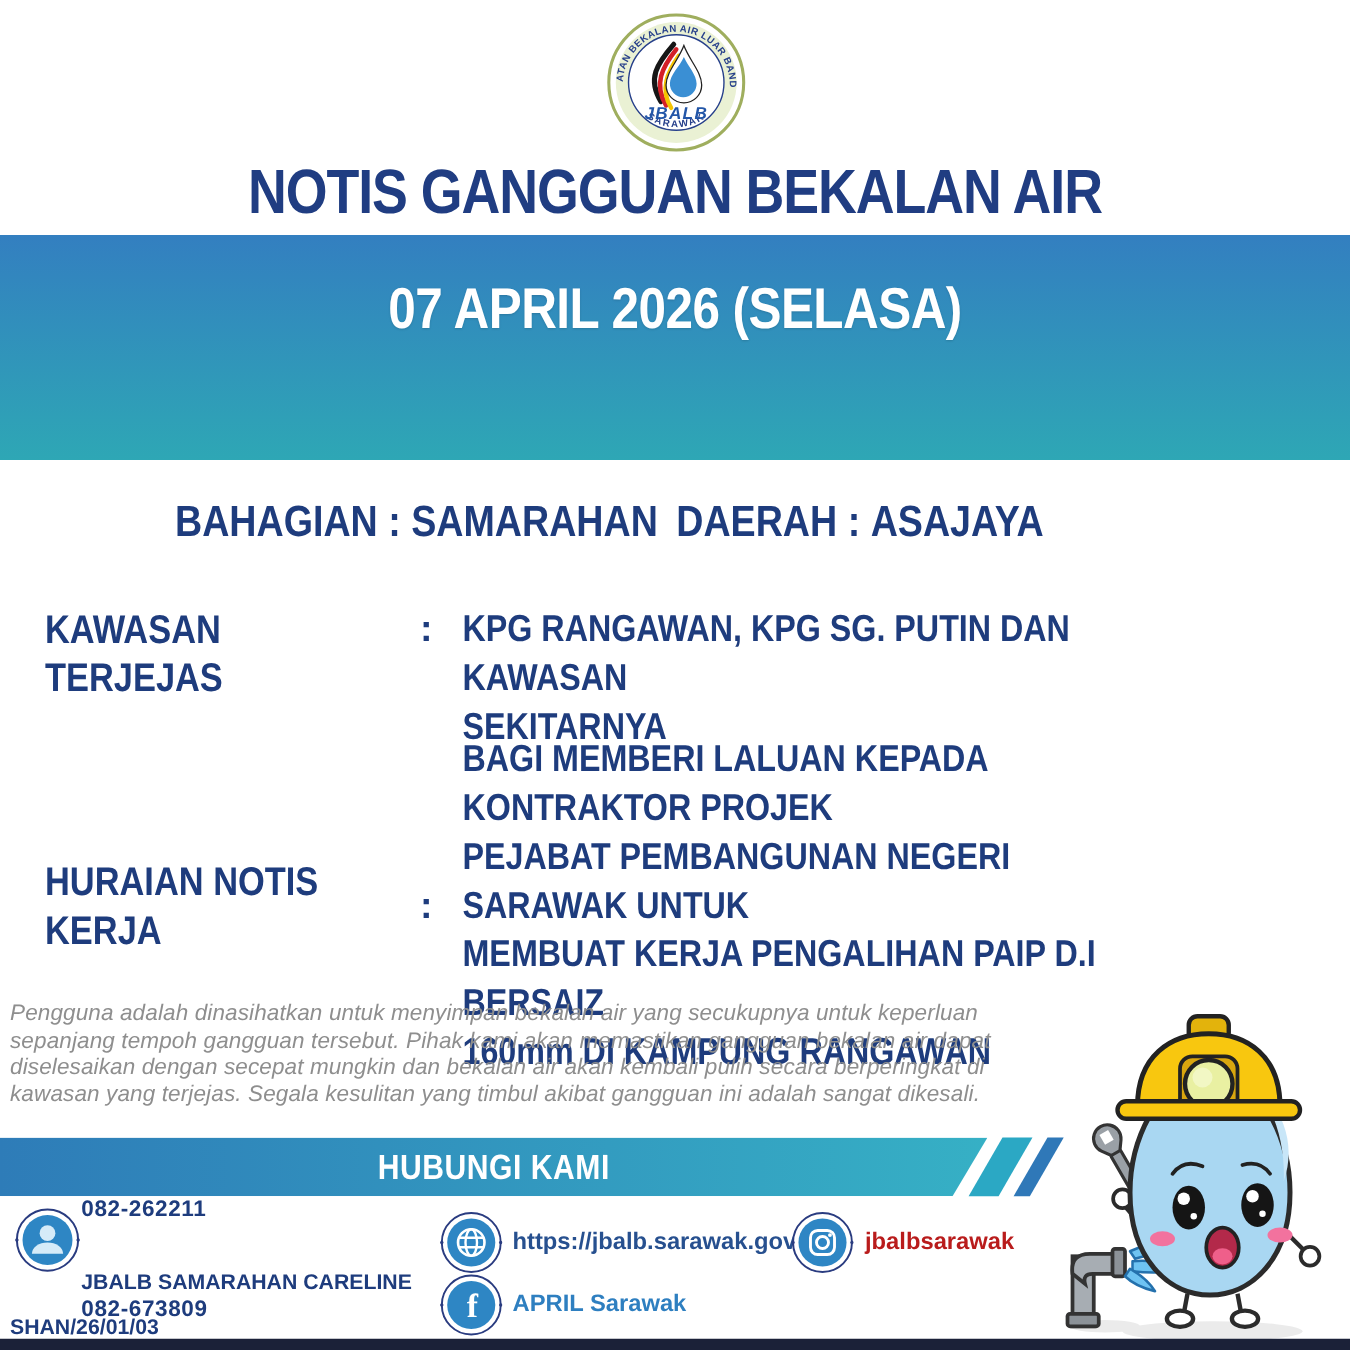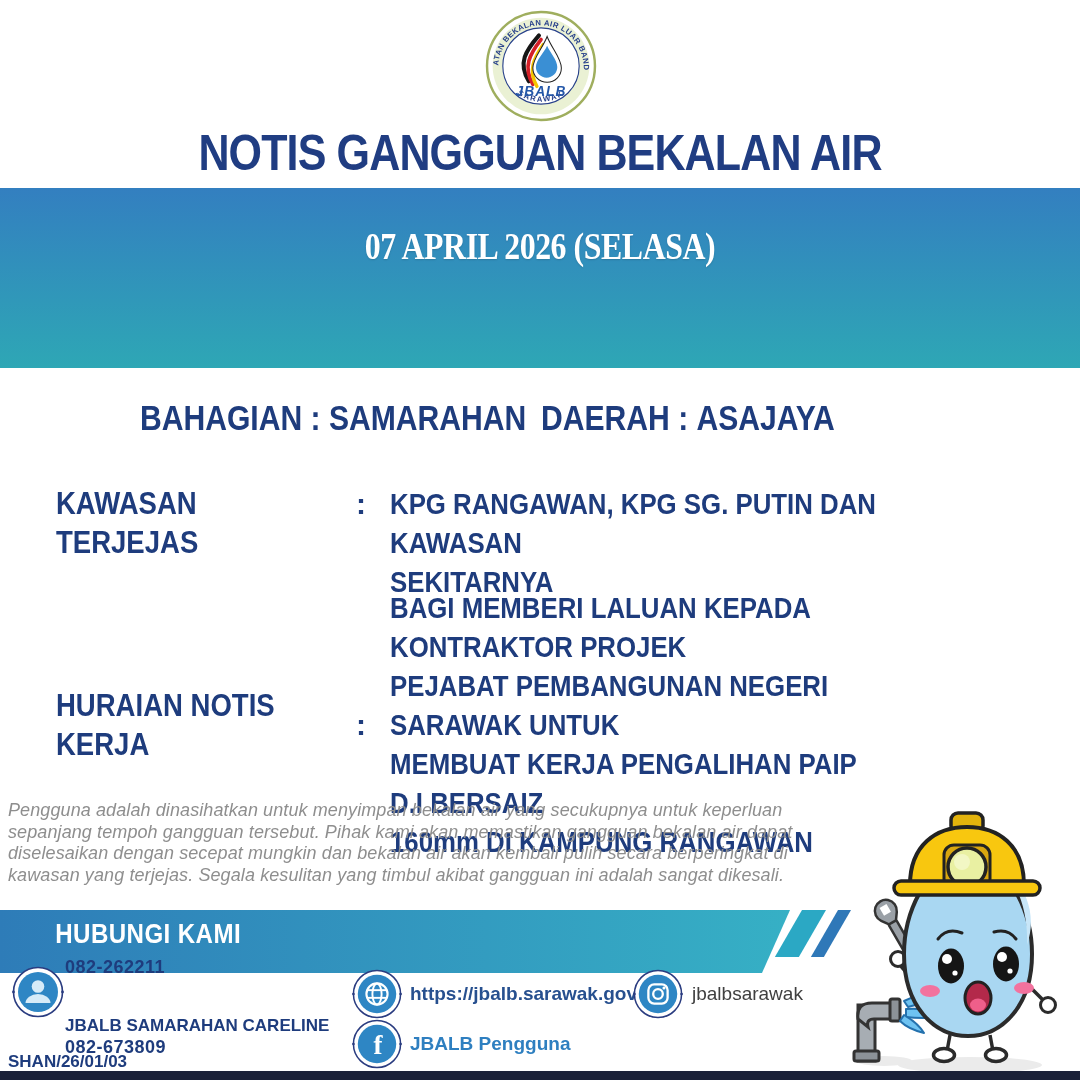--- a/index.html
+++ b/index.html
@@ -16,69 +16,69 @@
     position:absolute;left:0;top:124px;width:1080px;text-align:center;
     font-size:50px;font-weight:bold;letter-spacing:-1px;color:#203d82;
   }
 
   .banner{
     position:absolute;left:0;top:188px;width:1080px;height:180px;
     background:linear-gradient(180deg,#337fc0 0%,#2ea7b5 100%);
     color:#ffffff;text-align:center;
   }
   .banner-inner{padding-top:28px;}
-  .banner-line{font-size:37px;font-weight:bold;line-height:61px;letter-spacing:-0.5px;
-    text-shadow:0 1px 2px rgba(0,0,0,0.15);font-family:Liberation Serif, serif;}
+  .banner-line{font-size:46px;font-weight:bold;line-height:61px;letter-spacing:-0.5px;
+    text-shadow:0 1px 2px rgba(0,0,0,0.15);}
 
   .region-row{position:absolute;left:0;top:398px;width:856px;height:44px;
     font-size:35px;font-weight:bold;color:#1e3c7d;}
   .region-item{position:absolute;top:0;white-space:nowrap;}
   .region-bahagian{left:140px;}
   .region-daerah{left:541px;}
 
   .detail-row{position:absolute;left:0;width:1080px;display:flex;
     color:#1e3c7d;font-weight:bold;}
-  .detail-label{width:300px;padding-left:56px;font-size:32px;line-height:39px;flex:none;}
+  .detail-label{width:300px;padding-left:36px;font-size:32px;line-height:39px;flex:none;}
   .detail-colon{width:34px;font-size:30px;line-height:39px;flex:none;}
   .detail-value{flex:1;padding-right:102px;font-size:30px;line-height:39px;white-space:pre-line;}
   .row-kawasan{top:484px;align-items:flex-start;}
   .row-huraian{top:588px;align-items:center;}
 
   .disclaimer{
     position:absolute;left:8px;top:800px;width:800px;
     font-size:18px;font-style:italic;color:#8e8e8e;line-height:21.5px;
     white-space:pre-line;letter-spacing:0.1px;
   }
 
   .contact-bar{
-    position:absolute;left:0;top:910px;width:790px;height:63px;
+    position:absolute;left:0;top:910px;width:790px;height:47px;
     background:linear-gradient(90deg,#2e7cb8 0%,#36b0c5 100%);
     clip-path:polygon(0 0,100% 0,calc(100% - 28px) 100%,0 100%);
-    color:#fff;
+    color:#fff;text-align:center;
   }
   .contact-bar-text{font-size:28px;font-weight:bold;line-height:47px;letter-spacing:0.5px;}
   .stripe{position:absolute;top:910px;height:47px;transform:skewX(-30deg);transform-origin:0 0;}
   .stripe-1{left:802px;width:24px;background:#2ba8c4;}
   .stripe-2{left:838px;width:13px;background:#2f78b8;}
 
   .cicon{position:absolute;width:52px;height:52px;}
   .icon-person{left:12px;top:966px;}
   .icon-globe{left:352px;top:969px;width:50px;height:50px;}
   .icon-facebook{left:352px;top:1019px;width:50px;height:50px;}
   .icon-instagram{left:633px;top:969px;width:50px;height:50px;}
 
   .phone-block{position:absolute;left:65px;color:#1e3c7d;font-weight:bold;}
   .phone-block-1{top:956px;}
   .phone-block-2{top:1016px;}
   .phone-label{font-size:17px;line-height:20px;}
   .phone-number{font-size:18px;line-height:22px;letter-spacing:0.5px;}
 
   .website-text{position:absolute;left:410px;top:983px;font-size:19px;font-weight:bold;color:#27508f;}
   .facebook-text{position:absolute;left:410px;top:1033px;font-size:19px;font-weight:bold;color:#2e7fc0;}
-  .instagram-text{position:absolute;left:692px;top:983px;font-size:19px;font-weight:normal;color:#404040;}
+  .instagram-text{position:absolute;left:692px;top:983px;font-size:19px;font-weight:bold;color:#b91c1c;}
 
   .reference{position:absolute;left:8px;top:1052px;font-size:17px;font-weight:bold;color:#1e3c7d;}
 
   .footer-bar{position:absolute;left:0;bottom:0;width:1080px;height:9px;background:#1b2138;}
 
   .mascot{position:absolute;left:838px;top:793px;width:242px;height:287px;}
 </style>
 </head>
 <body>
 
@@ -187,21 +187,21 @@
   </svg>
   <div class="website-text">https://jbalb.sarawak.gov.my/</div>
 
   <svg class="cicon icon-facebook" viewBox="0 0 52 52">
     <circle cx="26" cy="26" r="24.5" fill="#ffffff" stroke="#2a3c80" stroke-width="1.6"></circle>
     <circle cx="1.5" cy="26" r="1.4" fill="#2a3c80"></circle>
       <circle cx="50.5" cy="26" r="1.4" fill="#2a3c80"></circle>
     <circle cx="26" cy="26" r="20" fill="#2e86c4"></circle>
     <text x="27" y="36" text-anchor="middle" font-size="28" font-weight="bold" fill="#ffffff" font-family="Liberation Serif, serif">f</text>
   </svg>
-  <div class="facebook-text">JBALB Pengguna</div>
+  <div class="facebook-text">APRIL Sarawak</div>
 
   <svg class="cicon icon-instagram" viewBox="0 0 52 52">
     <circle cx="26" cy="26" r="24.5" fill="#ffffff" stroke="#2a3c80" stroke-width="1.6"></circle>
     <circle cx="1.5" cy="26" r="1.4" fill="#2a3c80"></circle>
       <circle cx="50.5" cy="26" r="1.4" fill="#2a3c80"></circle>
     <circle cx="26" cy="26" r="20" fill="#2e86c4"></circle>
     <rect x="16" y="16" width="20" height="20" rx="6" fill="none" stroke="#ffffff" stroke-width="2.4"></rect>
     <circle cx="26" cy="26" r="5" fill="none" stroke="#ffffff" stroke-width="2.4"></circle>
     <circle cx="32.2" cy="19.8" r="1.6" fill="#ffffff"></circle>
   </svg>

